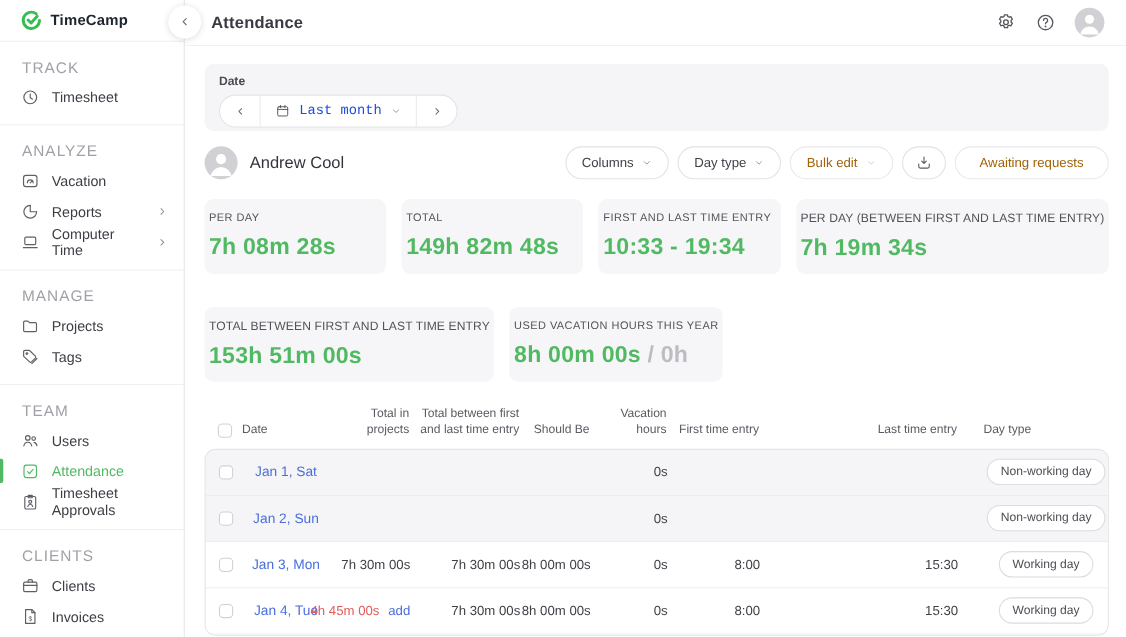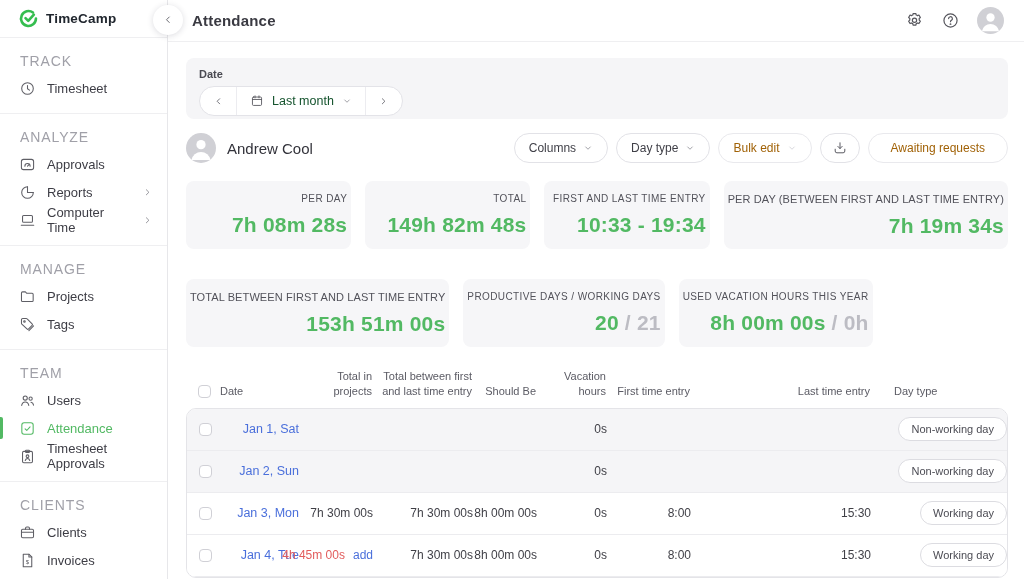--- a/index.html
+++ b/index.html
@@ -41,21 +41,21 @@
   .avatar svg{width:100%;height:100%;display:block}
 
   
   .content{position:absolute;left:168px;top:42px;right:0;bottom:0;padding:16px 16px 0 18px;overflow:hidden;background:#fff}
 
   .date-panel{background:var(--panel);border-radius:8px;height:61px;padding:10px 13px;}
   .date-label{font-size:11px;font-weight:700;color:#4a4a52;margin-bottom:6px}
   .date-group{display:inline-flex;background:#fff;border:1px solid #e3e3e8;border-radius:16px;height:30px;overflow:hidden;align-items:stretch}
   .dg-btn{width:36px;display:flex;align-items:center;justify-content:center;color:#6a6a72;border:none;background:none;cursor:pointer}
   .dg-btn svg{width:11px;height:11px}
-  .dg-mid{display:flex;align-items:center;gap:8px;padding:0 13px;border-left:1px solid #ececf0;border-right:1px solid #ececf0;font-size:12.5px;color:#14532d;cursor:pointer;background:none;border-top:none;border-bottom:none;font-family:Liberation Sans, sans-serif}
+  .dg-mid{display:flex;align-items:center;gap:8px;padding:0 13px;border-left:1px solid #ececf0;border-right:1px solid #ececf0;font-size:12.5px;color:#1d4ed8;cursor:pointer;background:none;border-top:none;border-bottom:none;font-family:Liberation Mono, monospace}
   .dg-mid .cal{color:#55555c;display:flex}
   .dg-mid .cal svg{width:14px;height:14px}
   .dg-mid .chev{color:#8f8f96;display:flex}
   .dg-mid .chev svg{width:10px;height:10px}
 
   .person-row{margin-top:14px;display:flex;align-items:center}
   .person-avatar{width:30px;height:30px;border-radius:50%;background:#d0d0d5;overflow:hidden}
   .person-avatar svg{width:100%;height:100%;display:block}
   .person-name{margin-left:11px;font-size:15px;color:var(--txt-dark)}
   .toolbar{margin-left:auto;display:flex;gap:8px;align-items:center}
@@ -63,39 +63,39 @@
   .tb-btn .chev{color:#8f8f96;display:flex}
   .tb-btn .chev svg{width:10px;height:10px}
   .tb-btn.disabled{color:#a16207;border-color:#e9e9ed}
   .tb-btn.disabled .chev{color:#d0d0d6}
   .tb-btn.icon-only{width:40px;padding:0;justify-content:center;color:#5a5a62}
   .tb-btn.icon-only svg{width:16px;height:16px}
   .tb-btn.wide{padding:0 22px}
 
   .stats{margin-top:18px;display:grid;grid-template-columns:repeat(4,1fr);gap:14px}
   .stats.row2{margin-top:30px}
-  .stat-card{background:var(--card);border-radius:8px;height:68px;display:flex;flex-direction:column;align-items:flex-end;justify-content:center;text-align:center;padding:0 4px}
+  .stat-card{background:var(--card);border-radius:8px;height:68px;display:flex;flex-direction:column;align-items:flex-start;justify-content:center;text-align:center;padding:0 4px}
   .stat-label{font-size:10px;color:#52525a;letter-spacing:.4px;white-space:nowrap;margin-bottom:9px}
   .stat-label.tiny{font-size:11px;letter-spacing:.1px}
   .stat-value{font-size:21px;font-weight:700;color:var(--green);letter-spacing:.2px;white-space:nowrap}
   .stat-value .v2{color:var(--faint);margin-left:6px}
 
   
   .grid-cols{display:grid;grid-template-columns:34px 78px 74px 100px 64px 70px 84px 180px minmax(0,1fr);}
   .table{margin-top:22px}
   .thead{align-items:end;padding-bottom:9px;font-size:11px;color:var(--muted);line-height:1.35}
   .hcell{text-align:right;white-space:normal}
   .hcell.l{text-align:left}
   .hc-check{display:flex;align-items:flex-end;padding-left:12px;padding-bottom:1px}
   .hc-day{padding-left:24px}
   .tbody{border:1px solid var(--border);border-radius:10px;overflow:hidden;background:#fff}
   .trow{height:42px;border-bottom:1px solid var(--line);background:#fff;align-items:center}
   .trow.shaded{background:var(--panel)}
   .cell{font-size:12px;color:var(--txt);display:flex;align-items:center;justify-content:flex-end;white-space:nowrap}
-  .cell.l{justify-content:flex-end}
+  .cell.l{justify-content:center}
   .c-check{justify-content:flex-start;padding-left:12px}
   .c-day{padding-left:24px}
   .date-link{font-size:12.5px;color:var(--blue);cursor:pointer}
   .val-red{color:var(--red)}
   .add-link{color:var(--blue);margin-left:8px;cursor:pointer}
   .badge{border:1px solid #dcdce1;border-radius:13px;padding:5px 12px;font-size:11px;color:#4c4c54;background:#fff;cursor:pointer}
   .checkbox{width:13px;height:13px;border:1px solid #d0d0d6;border-radius:4px;background:#fff;display:inline-block;cursor:pointer}
 </style>
 </head>
 <body>
@@ -128,21 +128,21 @@
         <div class="side-section">
           <div class="side-label">ANALYZE</div>
           <div class="side-item">
             <span class="ic">
               <svg viewBox="0 0 24 24" fill="none" stroke="currentColor" stroke-width="1.5" stroke-linecap="round" stroke-linejoin="round">
                 <rect x="3.4" y="4.8" width="17.2" height="14.4" rx="3"></rect>
                 <path d="M8.3 14.4a3.7 3.7 0 0 1 7.4 0"></path>
                 <path d="M12 14.4l2.5-2.5"></path>
               </svg>
             </span>
-            <span class="side-item-label">Approvals</span>
+            <span class="side-item-label">Vacation</span>
           </div>
           <div class="side-item">
             <span class="ic">
               <svg viewBox="0 0 24 24" fill="none" stroke="currentColor" stroke-width="1.5" stroke-linecap="round" stroke-linejoin="round">
                 <path d="M20.2 12A8.2 8.2 0 1 1 12 3.8"></path>
                 <path d="M12 12V3.8M12 12h8.2"></path>
               </svg>
             </span>
             <span class="side-item-label">Reports</span>
             <span class="ic chev">
@@ -387,24 +387,20 @@
           <div class="stat-label tiny">PER DAY (BETWEEN FIRST AND LAST TIME ENTRY)</div>
           <div class="stat-value"><span class="v1">7h 19m 34s</span></div>
         </div>
       </section>
     <section class="stats row2" id="stats-row-2">
         <div class="stat-card">
           <div class="stat-label tiny">TOTAL BETWEEN FIRST AND LAST TIME ENTRY</div>
           <div class="stat-value"><span class="v1">153h 51m 00s</span></div>
         </div>
         <div class="stat-card">
-          <div class="stat-label">PRODUCTIVE DAYS / WORKING DAYS</div>
-          <div class="stat-value"><span class="v1">20</span><span class="v2">/ 21</span></div>
-        </div>
-        <div class="stat-card">
           <div class="stat-label">USED VACATION HOURS THIS YEAR</div>
           <div class="stat-value"><span class="v1">8h 00m 00s</span><span class="v2">/ 0h</span></div>
         </div>
       </section>
 
     <section class="table">
       <div class="thead grid-cols" id="table-header">
           <div class="hcell hc-check">
             <span class="checkbox"></span>
           </div>

